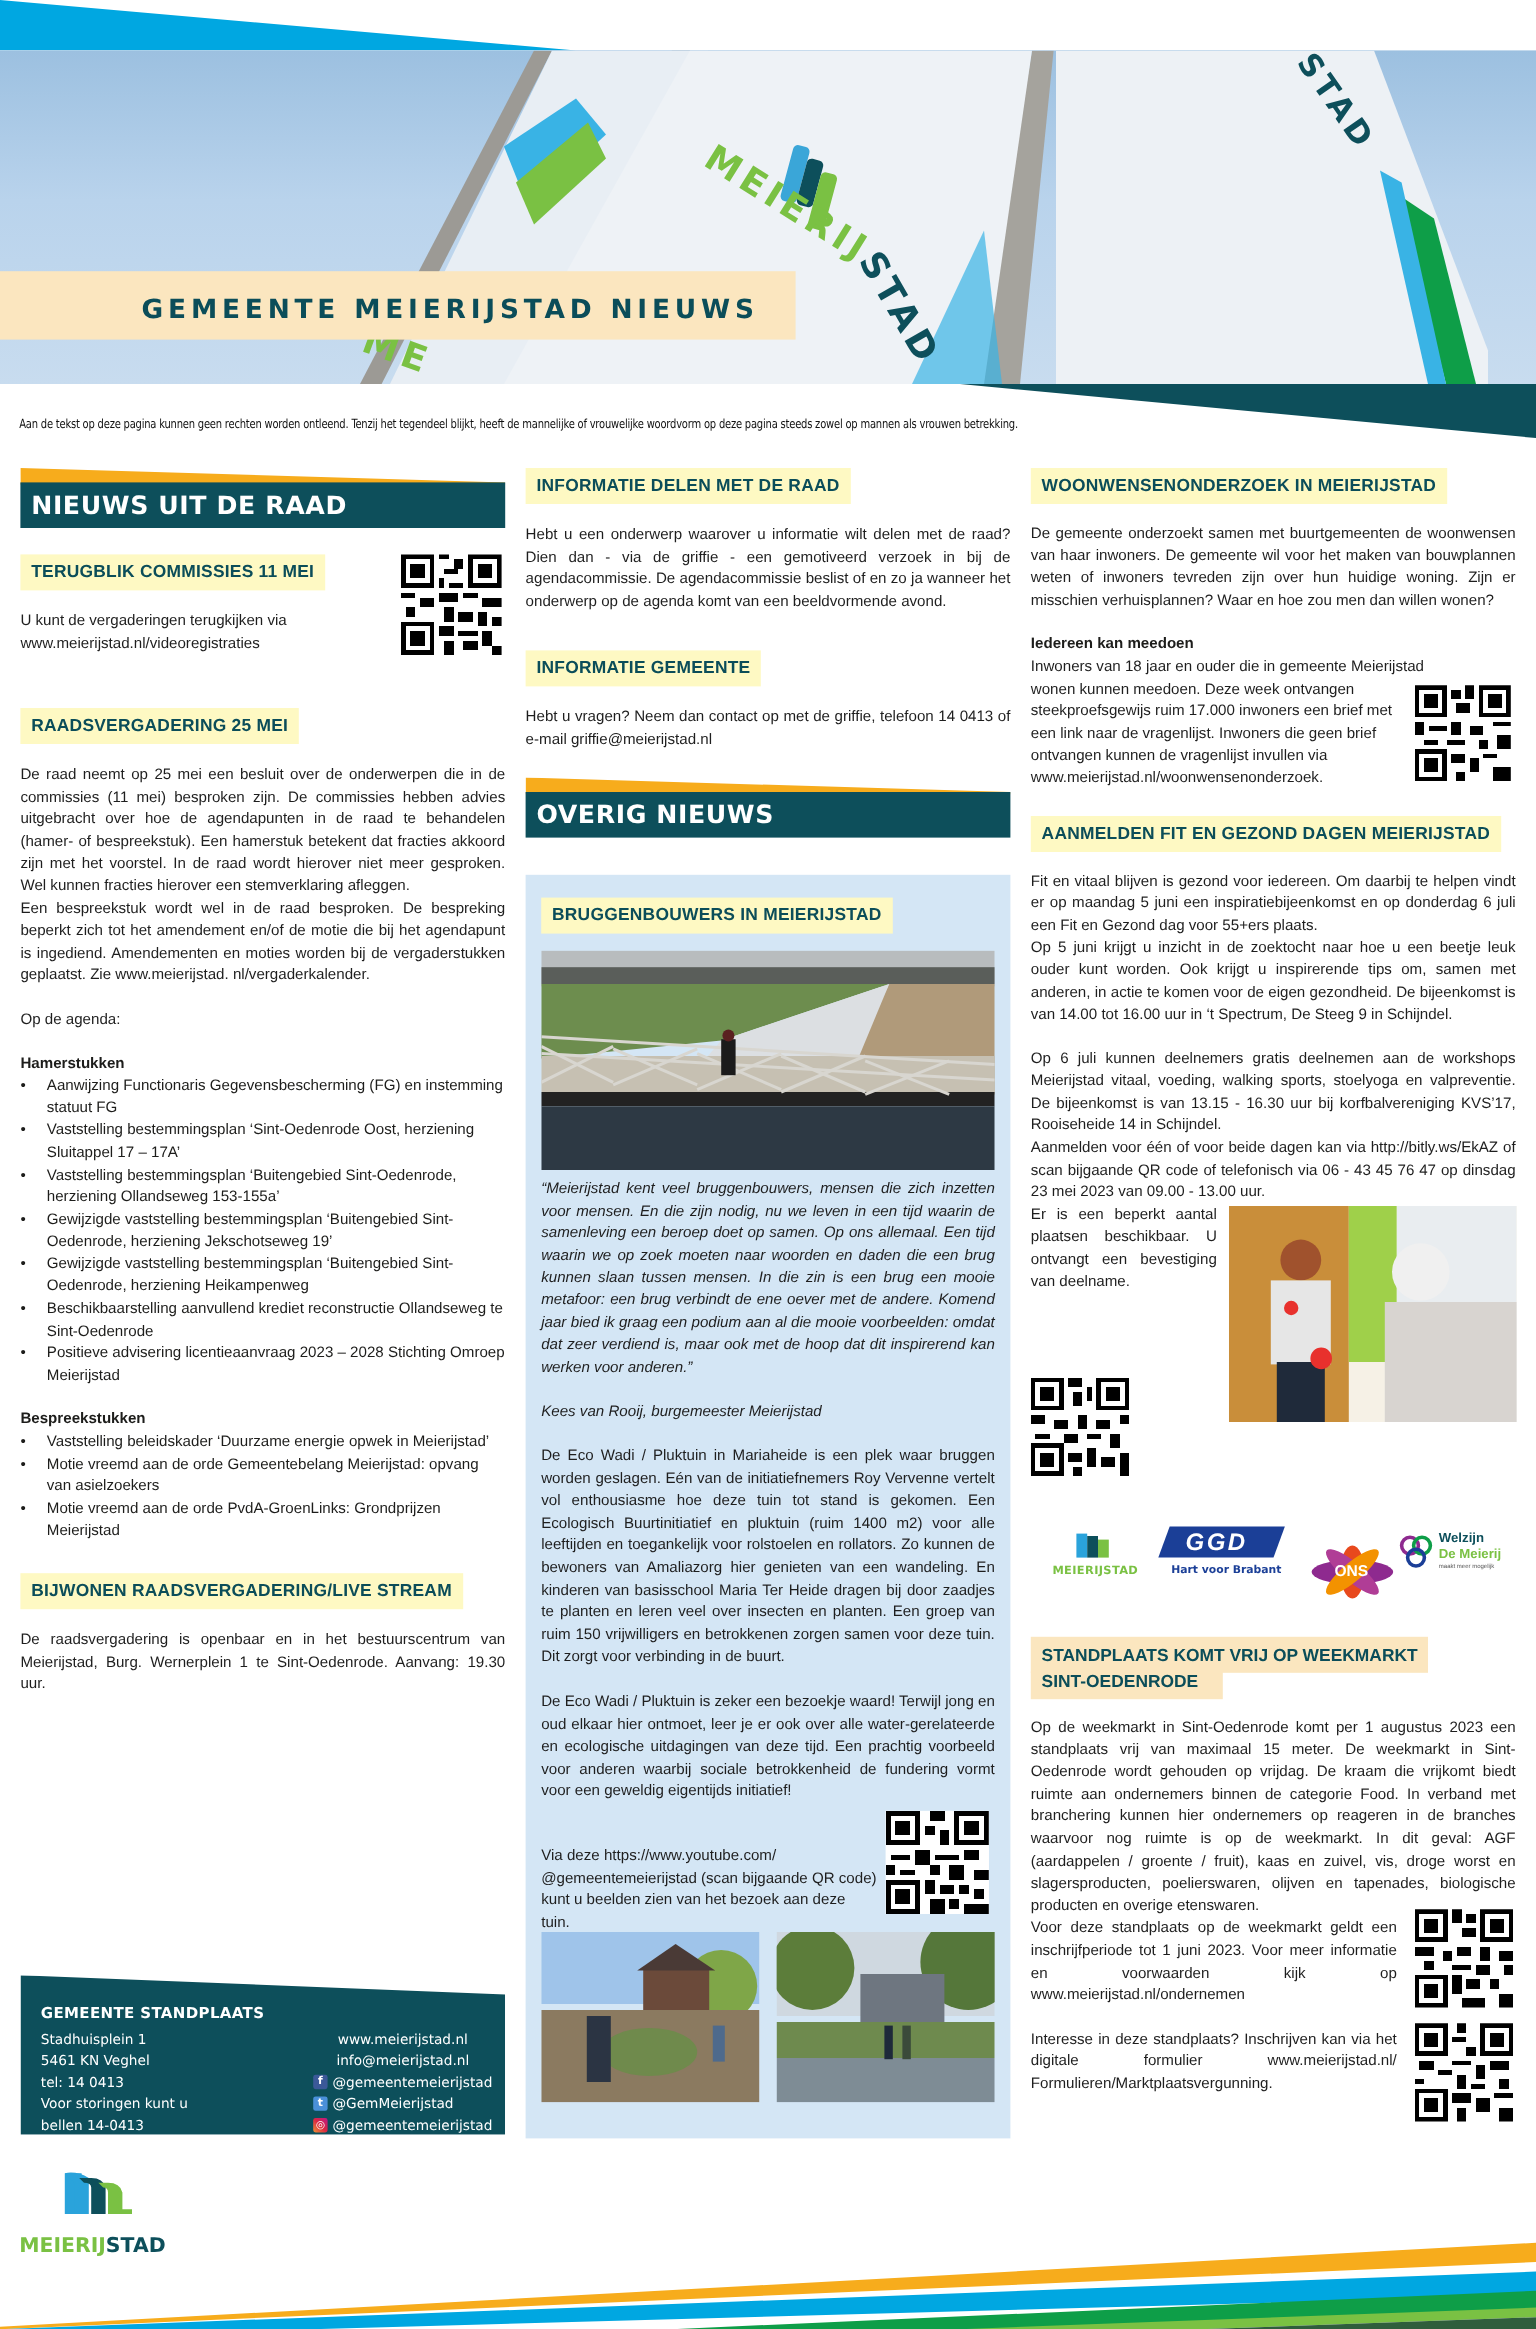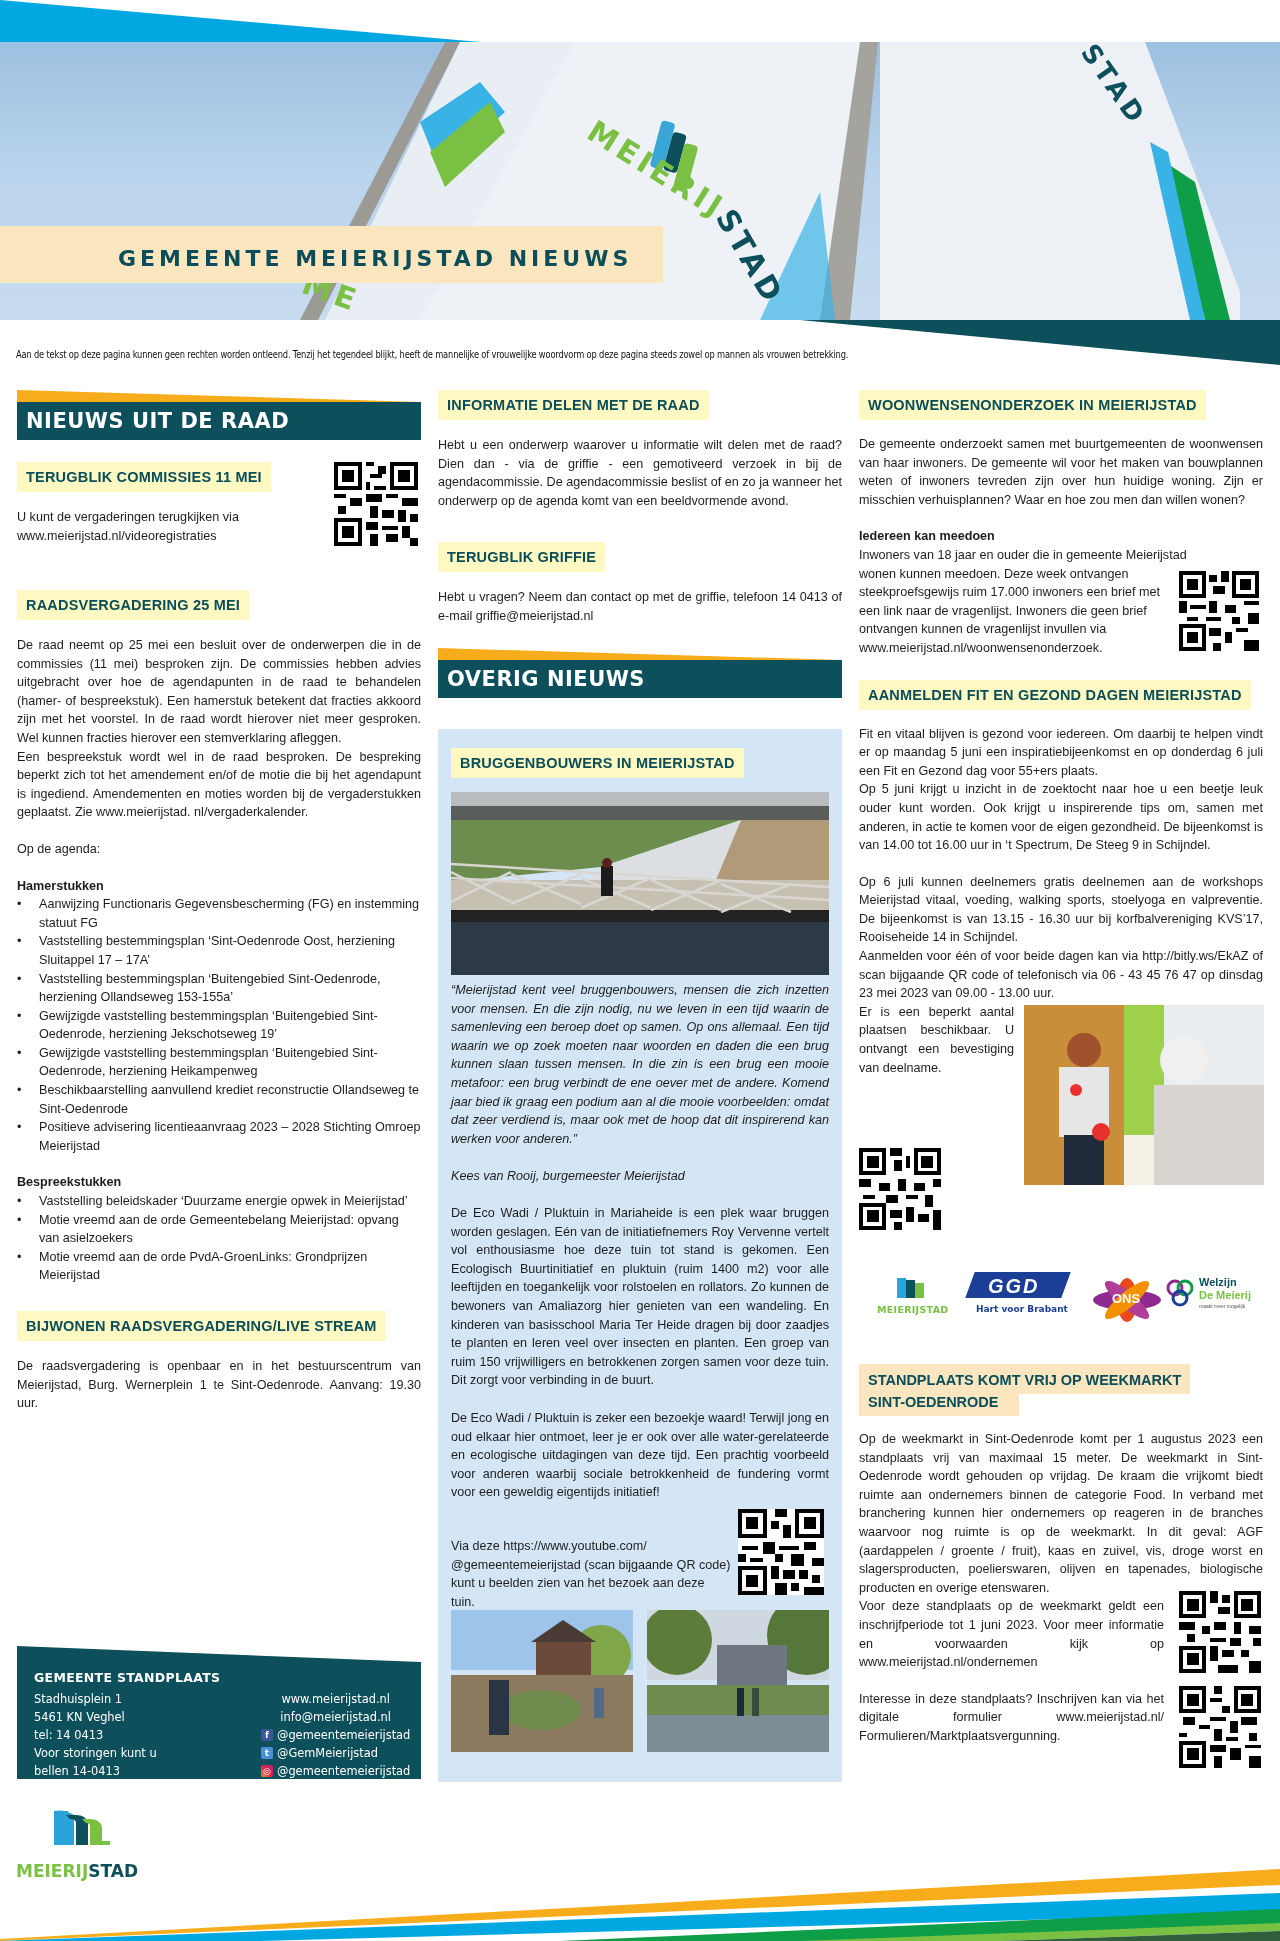--- a/index.html
+++ b/index.html
@@ -223,21 +223,21 @@
     <path d="M50 10 h10 q10 0 12 8 v22 h-12 v-22 q0 -4 -6 -4 z" fill="#0d4f5b"></path>
     <path d="M66 14 h8 q10 0 12 8 v14 h8 v4 h-20 v-18 q0 -4 -4 -4 z" fill="#7ac143"></path>
     <text x="0" y="72" font-family="DejaVu Sans, sans-serif" font-weight="bold" font-size="17" fill="#7ac143">MEIERIJ<tspan fill="#0d4f5b">STAD</tspan></text>
   </svg>
 </div>
 
 <div class="col col-2">
   <div class="sub-heading">INFORMATIE DELEN MET DE RAAD</div>
   <div class="body-text" style="margin-top:16px;">Hebt u een onderwerp waarover u informatie wilt delen met de raad? Dien dan - via de griffie - een gemotiveerd verzoek in bij de agendacommissie. De agendacommissie beslist of en zo ja wanneer het onderwerp op de agenda komt van een beeldvormende avond.</div>
 
-  <div class="sub-heading" style="margin-top:32px;">TERUGBLIK GRIFFIE</div>
+  <div class="sub-heading" style="margin-top:32px;">INFORMATIE GEMEENTE</div>
   <div class="body-text" style="margin-top:16px;">Hebt u vragen? Neem dan contact op met de griffie, telefoon 14 0413 of e-mail griffie@meierijstad.nl</div>
 
   <div class="section-banner" style="margin-top:22px;">
     <svg class="stripe" viewBox="0 0 404 14" preserveAspectRatio="none">
         <polygon points="0,0 404,12 404,14 0,14" fill="#f7ac1c"></polygon>
       </svg>
     <div class="bar"></div>
     <div class="label">OVERIG NIEUWS</div>
   </div>
 </div>
@@ -447,21 +447,21 @@
       <rect x="31" y="10" width="9" height="18" fill="#0d4f5b"></rect>
       <rect x="40" y="13" width="9" height="15" fill="#7ac143"></rect>
     </svg>
     <span style="position:absolute; left:2px; top:34px; font-family:'DejaVu Sans',sans-serif; font-weight:bold; font-size:9.5px; color:#7ac143; letter-spacing:0.3px;">MEIERIJSTAD</span>
   </div>
   <div style="position:absolute; left:89px; top:2px; width:110px; height:48px;">
     <div style="position:absolute; left:6px; top:0; width:96px; height:26px; background:#1b3f97; transform:skewX(-20deg);"></div>
     <span style="position:absolute; left:24px; top:3px; color:#fff; font-style:italic; font-weight:bold; font-size:20px; letter-spacing:2px;">GGD</span>
     <span style="position:absolute; left:12px; top:32px; color:#1b3f97; font-family:'DejaVu Sans',sans-serif; font-size:9px; font-weight:bold;">Hart voor Brabant</span>
   </div>
-  <div style="position:absolute; left:215px; top:6px; width:75px; height:48px;">
+  <div style="position:absolute; left:215px; top:16px; width:75px; height:48px;">
     <svg width="75" height="48" viewBox="0 0 75 48">
       <g fill="#8e2a8f">
           <ellipse cx="37" cy="24" rx="34" ry="10"></ellipse>
         </g>
       <g fill="#e8491d">
           <ellipse cx="37" cy="24" rx="10" ry="22"></ellipse>
         </g>
       <g fill="#b03d96" transform="rotate(40 37 24)">
           <ellipse cx="37" cy="24" rx="28" ry="8"></ellipse>
         </g>

